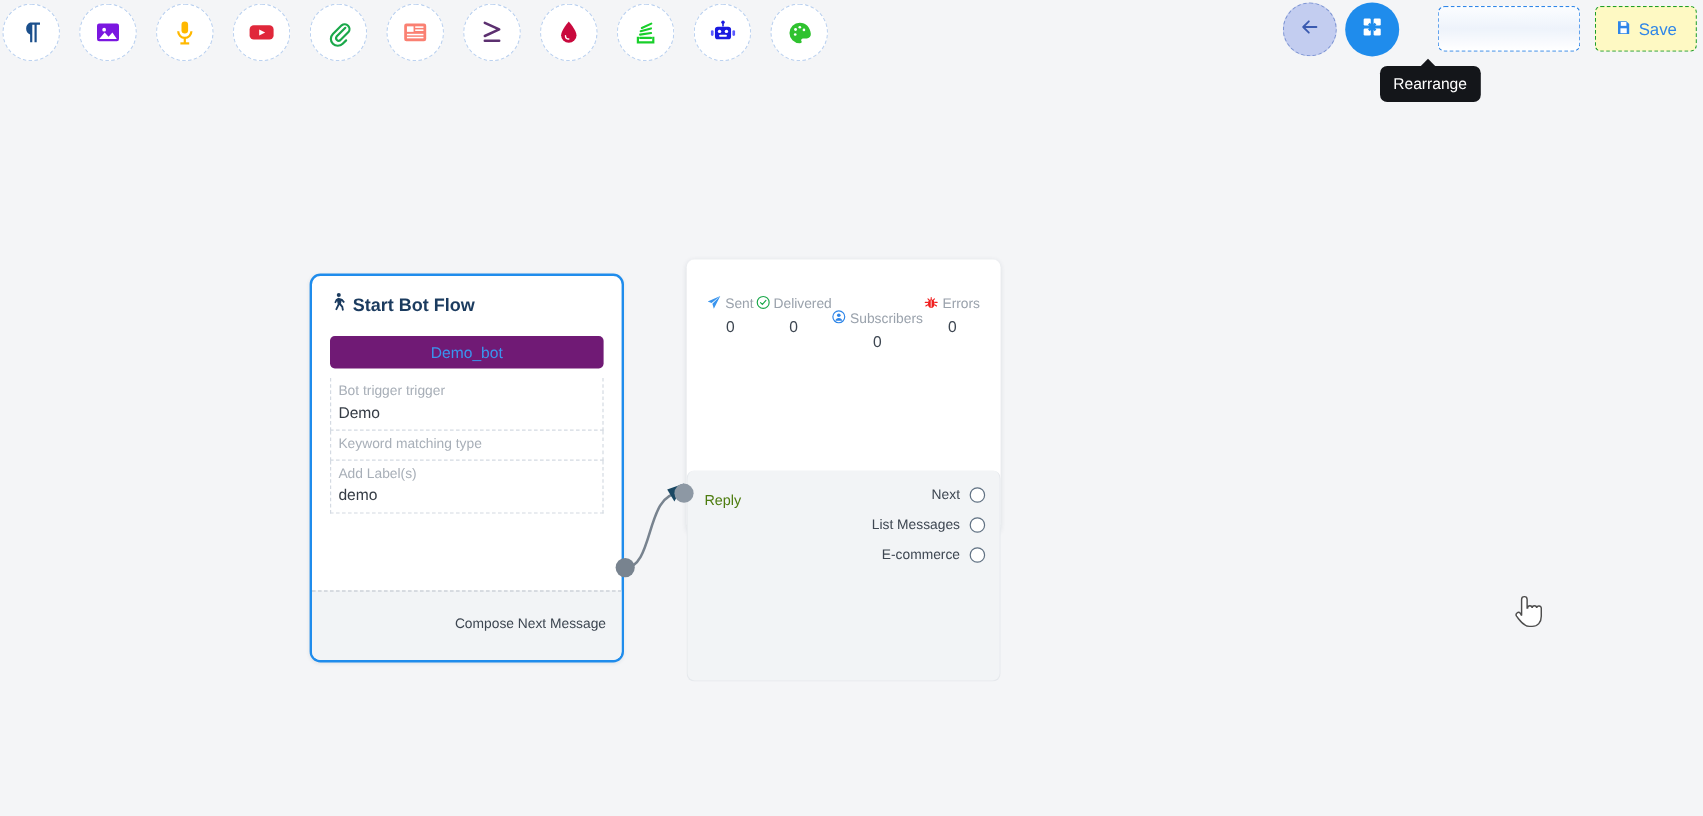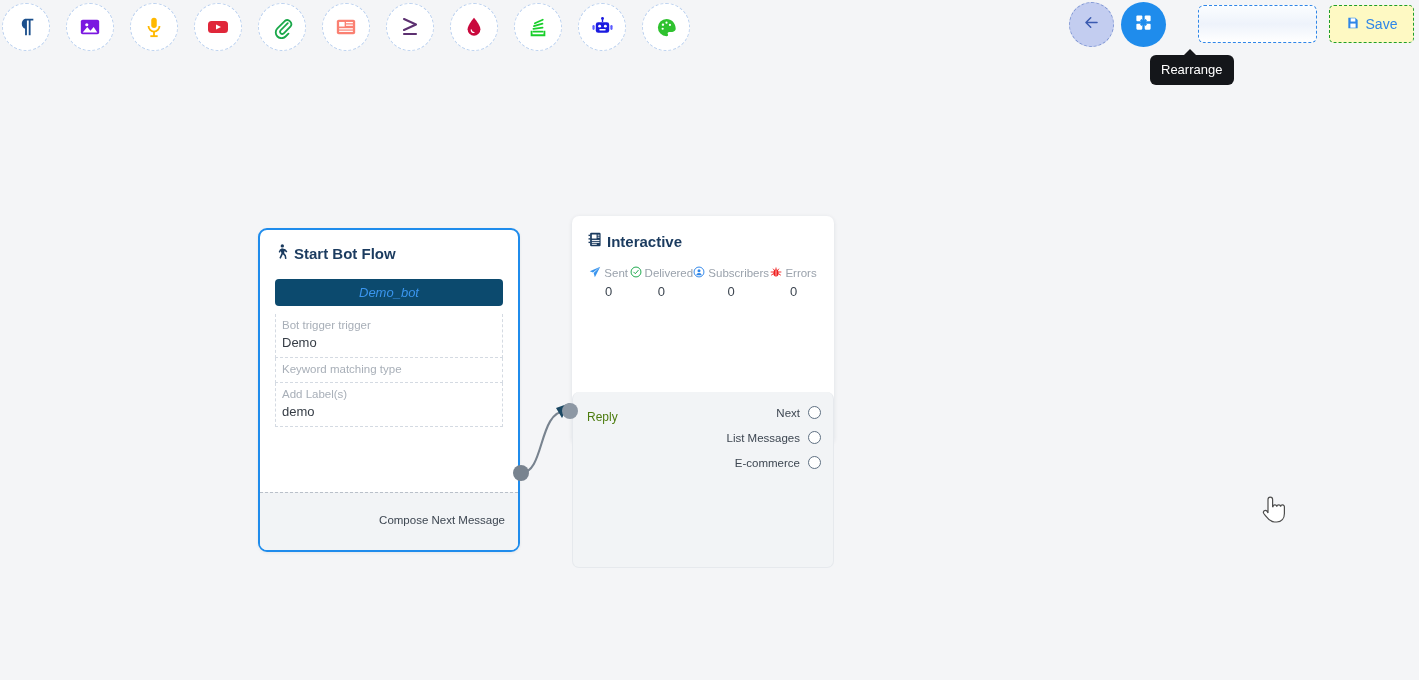--- a/index.html
+++ b/index.html
@@ -102,27 +102,26 @@
   }
   #node-start .body { padding: 12px 15px 0 15px; }
   .node-title {
     display: flex; align-items: center; gap: 5px;
     font-size: 15px; font-weight: bold;
     color: #1b3b5f;
     margin: 2px 0 16px 0;
   }
   .bot-pill {
     height: 27px;
-    background: #0c4a6e;
+    background: #701a75;
     border-radius: 4px;
     color: #3a95ee;
     font-size: 13px;
     display: flex; align-items: center; justify-content: center;
     margin-bottom: 8px;
-    font-style: italic;
   }
   .field {
     border: 1px dashed #d4dae2;
     border-top: none;
     padding: 4px 6px 5px 6px;
   }
   .field:first-of-type { border-top: 1px dashed #d4dae2; }
   .field-label {
     font-size: 11.5px; color: #a8afb8; line-height: 15px;
   }
@@ -149,21 +148,21 @@
     box-shadow: 0 1px 4px rgba(20,40,70,.10);
     border-bottom: 1px dashed #c9cfd6;
   }
   #node-interactive .body { padding: 14px 16px 0 16px; }
   .stats-row {
     display: flex; gap: 0; margin-top: 16px;
   }
   .stat { text-align: center; }
   .stat:nth-child(1) { width: 44px; }
   .stat:nth-child(2) { width: 68px; }
-  .stat:nth-child(3) { width: 78px; }
+  .stat:nth-child(3) { width: 78px; margin-top: 12px; }
   .stat:nth-child(4) { width: 52px; }
   .stat-head {
     display: flex; align-items: center; justify-content: center; gap: 3px;
     font-size: 11.5px; color: #9aa2ac;
     white-space: nowrap;
   }
   .stat-val {
     font-size: 13px; color: #3d4651; margin-top: 4px;
   }
 
@@ -397,37 +396,20 @@
       </div>
     </div>
 
     <div class="footer">
       <div class="label">Compose Next Message</div>
     </div>
   </div>
 
   <div id="node-interactive">
     <div class="body">
-      <div class="node-title">
-        <span>
-          <svg width="14" height="15" viewBox="0 0 16 17">
-            <rect x="2.4" y="0.8" width="12" height="15.4" rx="1.4" fill="#1b3b5f"></rect>
-            <rect x="4.4" y="2.8" width="5.4" height="4.6" fill="#ffffff"></rect>
-            <rect x="11" y="3" width="2.1" height="1.1" fill="#ffffff"></rect>
-            <rect x="11" y="5.3" width="2.1" height="1.1" fill="#ffffff"></rect>
-            <rect x="4.4" y="9" width="8.7" height="1.1" fill="#ffffff"></rect>
-            <rect x="4.4" y="11.2" width="8.7" height="1.1" fill="#ffffff"></rect>
-            <rect x="4.4" y="13.4" width="5.6" height="1.1" fill="#ffffff"></rect>
-            <rect x="0.6" y="3" width="1.8" height="1.6" fill="#1b3b5f"></rect>
-            <rect x="0.6" y="7" width="1.8" height="1.6" fill="#1b3b5f"></rect>
-            <rect x="0.6" y="11" width="1.8" height="1.6" fill="#1b3b5f"></rect>
-          </svg>
-        </span>
-        <span>Interactive</span>
-      </div>
 
       <div class="stats-row">
 
         <div class="stat">
           <div class="stat-head">
             <span>
               <svg width="12" height="12" viewBox="0 0 16 16">
                   <path d="M15 1L1 7l4.3 1.6L15 1zM6.2 9.4L7.8 15 15 1 6.2 9.4z" fill="#3a95ee"></path>
                 </svg>
             </span>

